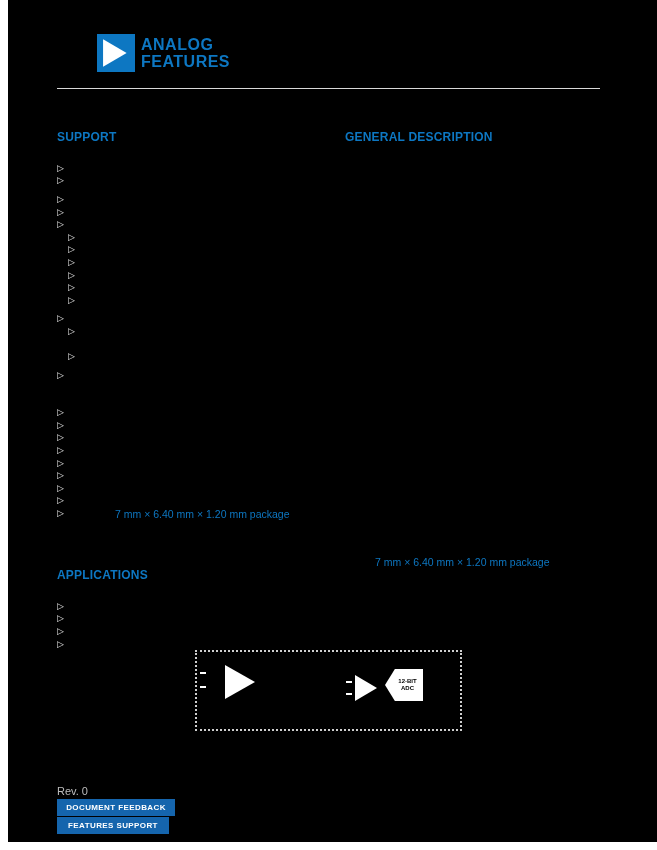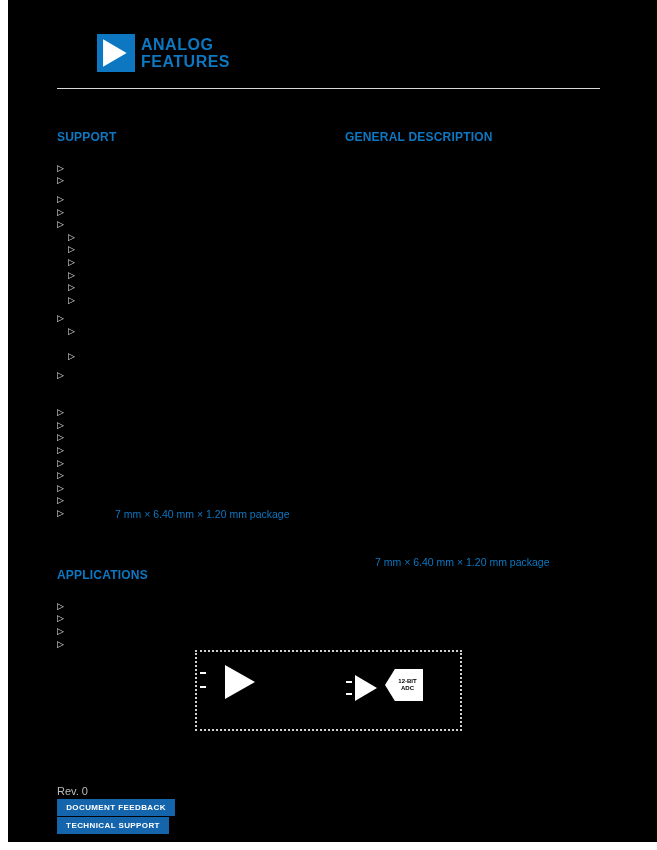--- a/index.html
+++ b/index.html
@@ -246,18 +246,18 @@
     <div class="stub stub4"></div>
     <div class="amp amp2"></div>
     <div class="adc-block">
       <span>12-BIT</span>
       <span>ADC</span>
     </div>
   </div>
 
   <div class="rev">Rev. 0</div>
   <button class="footer-btn btn-feedback">DOCUMENT FEEDBACK</button>
-  <button class="footer-btn btn-support">TECHNICAL SUPPORT</button>
+  <button class="footer-btn btn-support">FEATURES SUPPORT</button>
 
 </div>
 
 <div class="edge-left"></div>
 <div class="edge-bottom"></div>
 
 </body></html>

